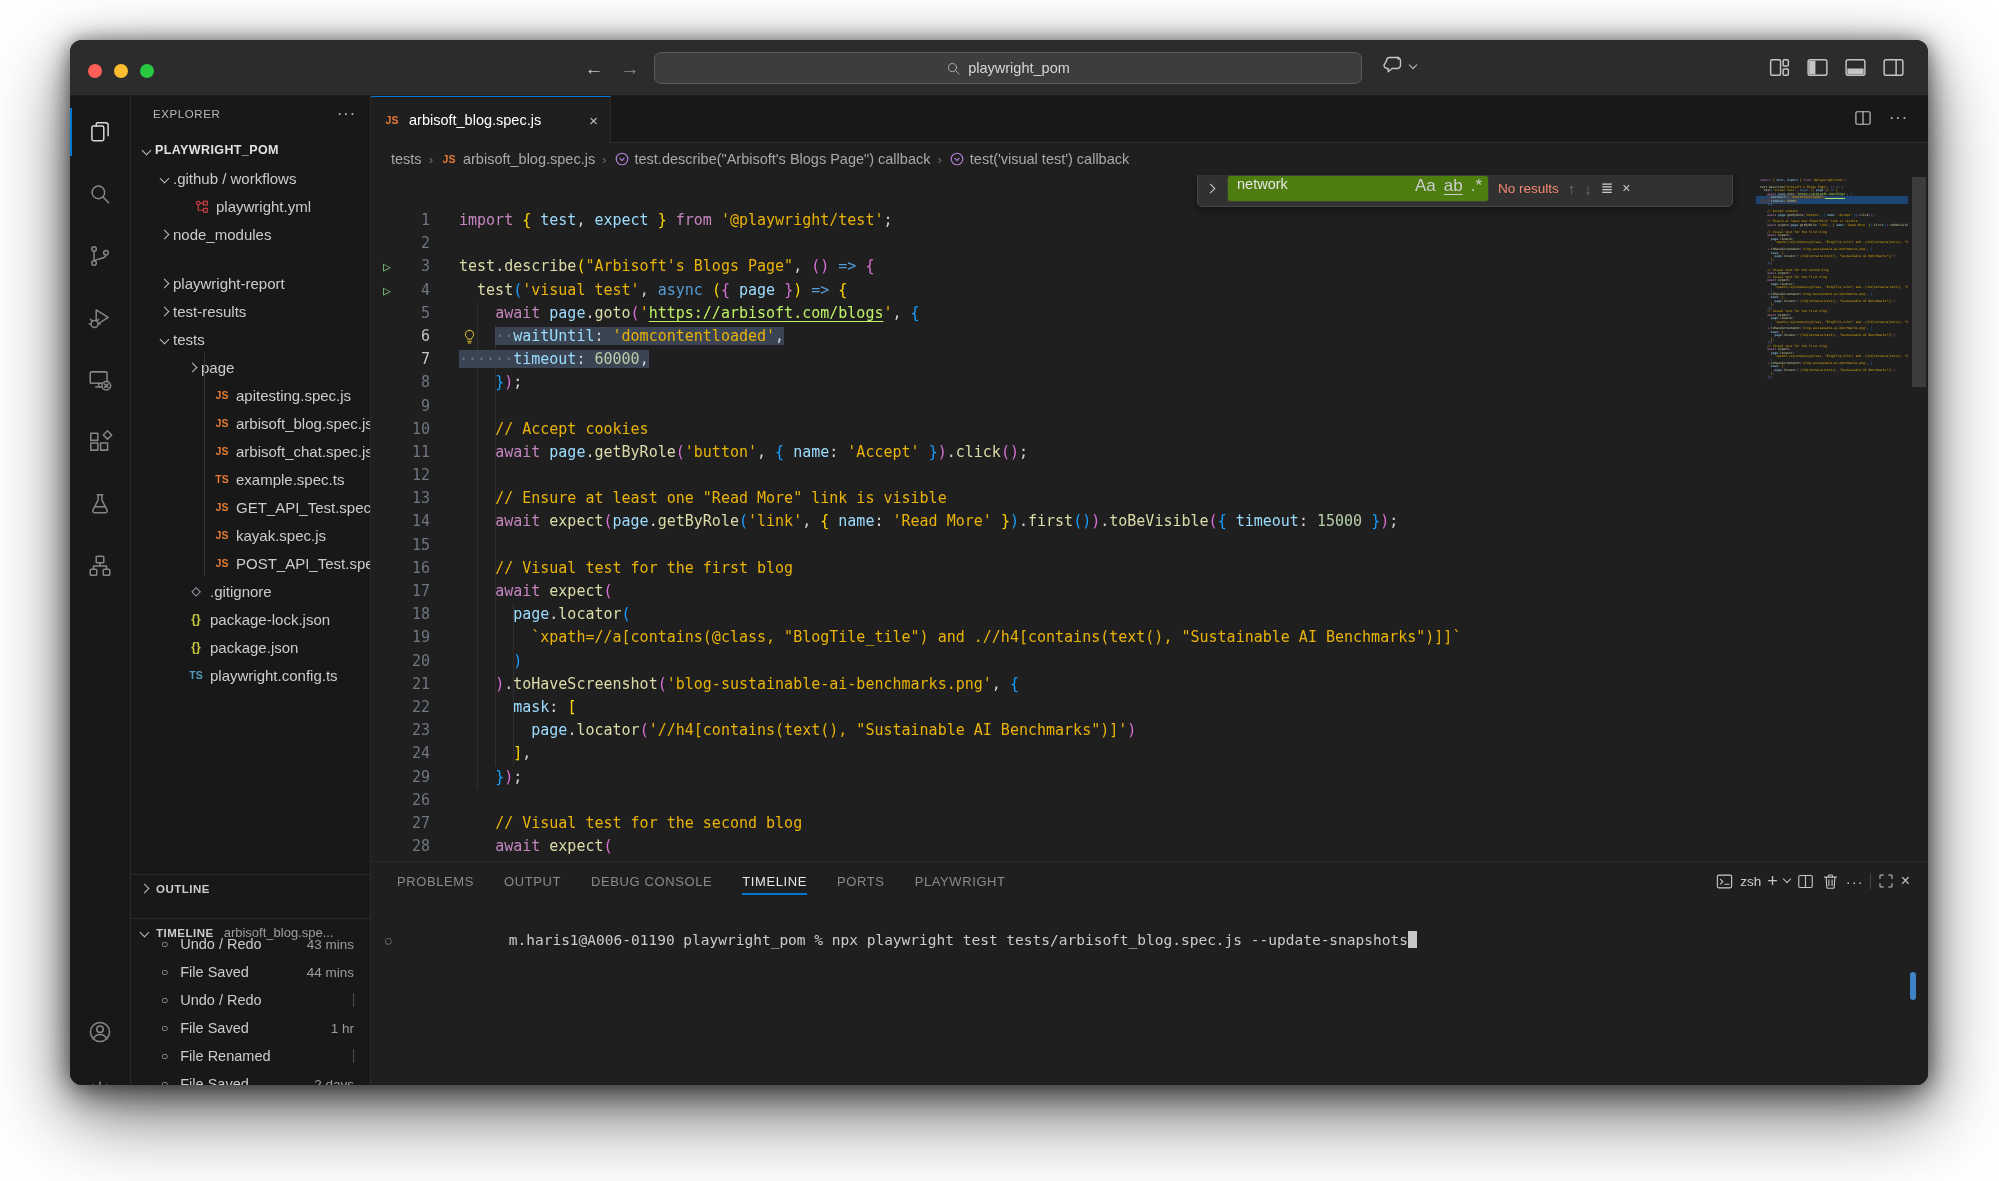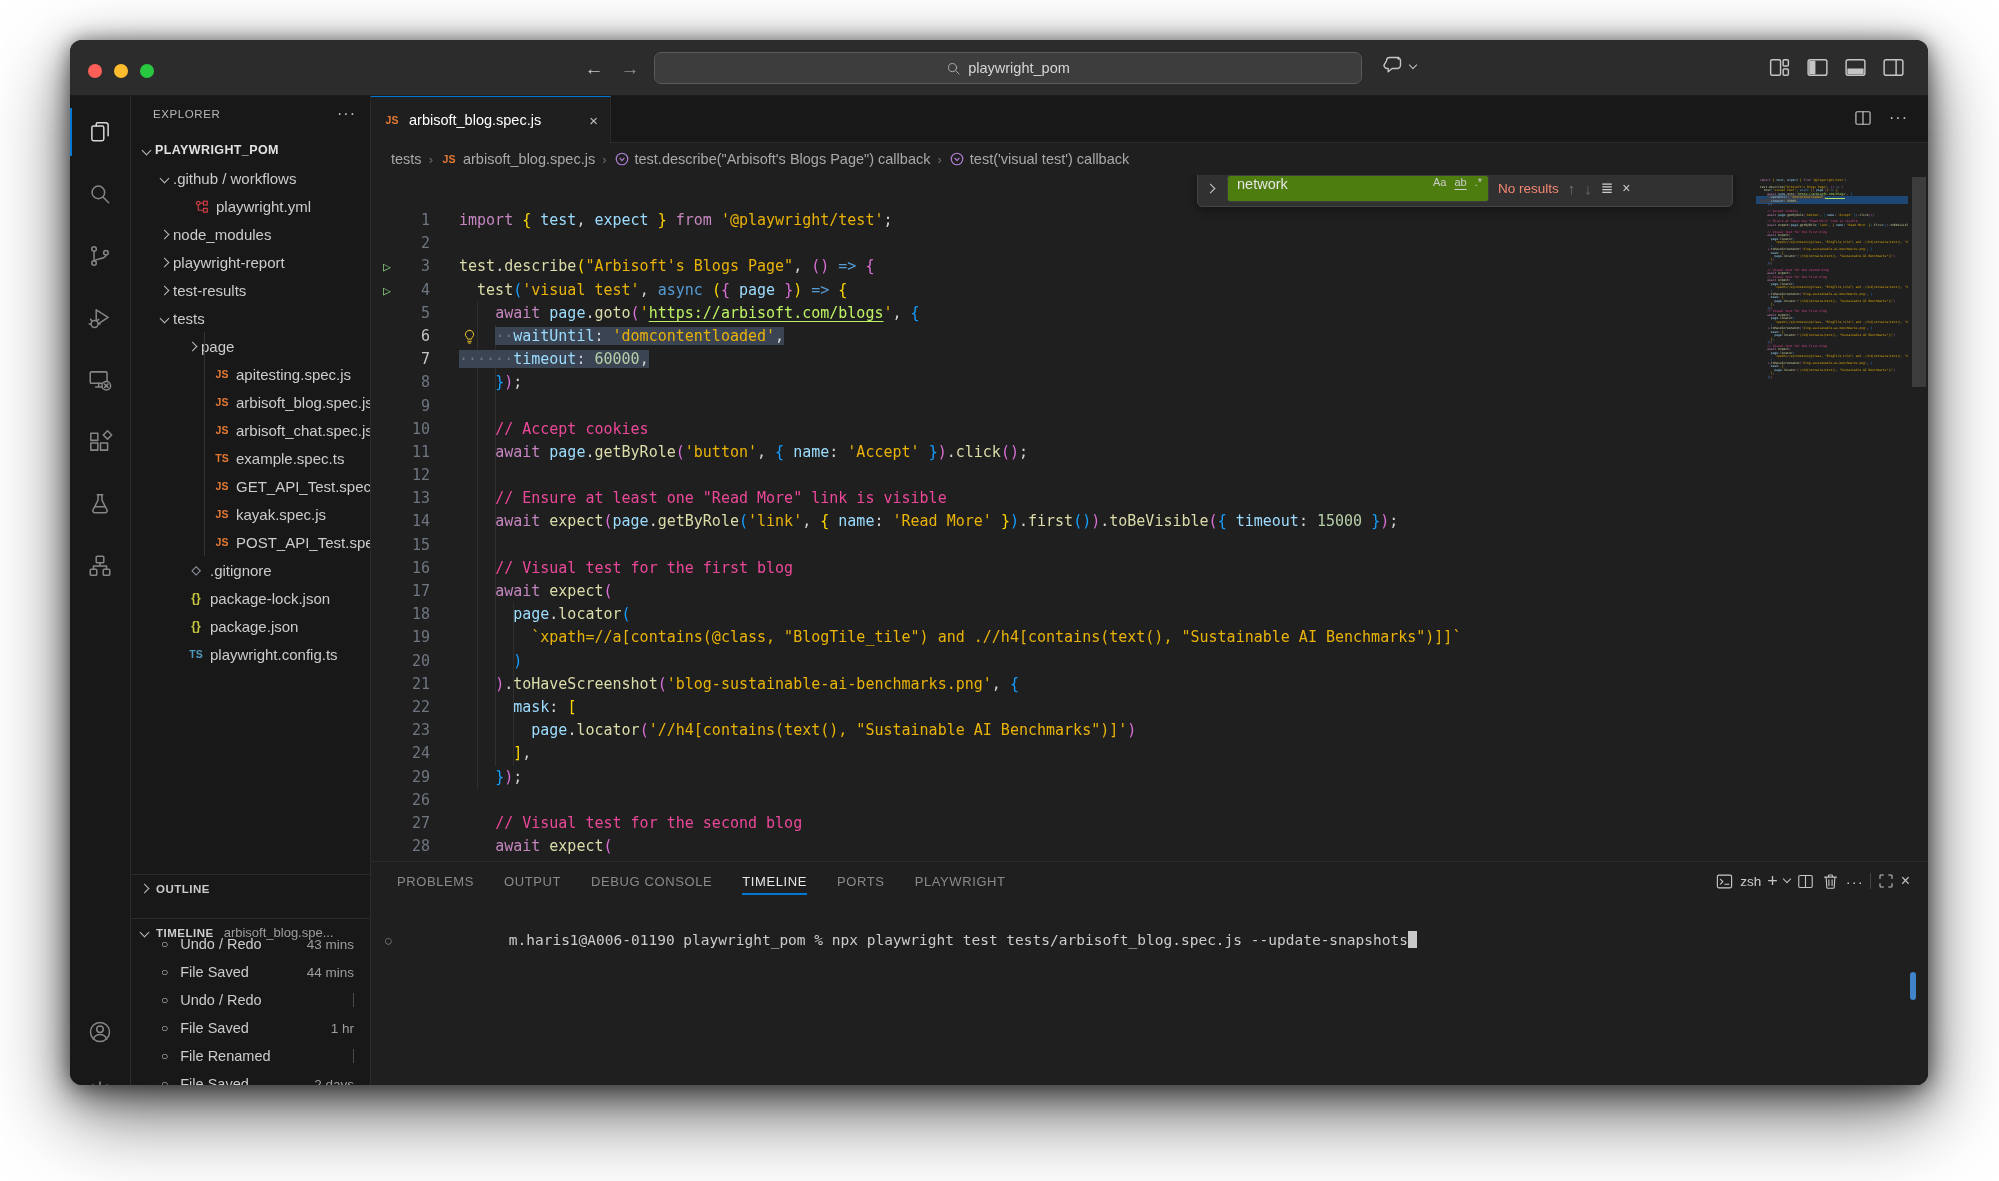--- a/index.html
+++ b/index.html
@@ -68,32 +68,32 @@
   .editor{ position:absolute; top:79px; left:0; right:0; bottom:224px; overflow:hidden; font-family:"DejaVu Sans Mono", monospace; font-size:15px; }
   .code{ position:absolute; top:34px; left:0; right:0; }
   .cl{ height:23.2px; position:relative; white-space:pre; line-height:23.2px; }
   .cl .num{ position:absolute; left:0; width:59px; text-align:right; color:#6e7681; }
   .cl .num.on{ color:#c6c6c6; }
   .cl .txt{ position:absolute; left:88px; }
   .cl .runic{ position:absolute; left:12px; color:#89d185; font-size:13px; }
   .bulbic{ position:absolute; left:90px; width:17px; height:17px; top:3px; color:#e8c52c; }
   .kw{color:#C586C0} .kwb{color:#569CD6} .fn{color:#DCDCAA} .vr{color:#9CDCFE} .st{color:#eab308}
   .stl{color:#bef264; text-decoration:underline; text-underline-offset:3px;}
-  .nm{color:#B5CEA8} .cm{color:#ec4899} .pl{color:#D4D4D4} .b1{color:#FFD700} .b2{color:#DA70D6} .b3{color:#179FFF}
+  .nm{color:#B5CEA8} .cm{color:#eab308} .pl{color:#D4D4D4} .b1{color:#FFD700} .b2{color:#DA70D6} .b3{color:#179FFF}
   .ws{color:#6b7480}
   .sel{ background:#3a4452; }
   .iguide{ position:absolute; width:1px; background:#2f2f2f; }
 
   
   .find{ position:absolute; top:-6px; right:195px; width:536px; height:38px; background:#313131; border:1px solid #454545; border-radius:5px;
     display:flex; align-items:center; padding:0 8px 0 4px; gap:9px; box-shadow:0 3px 8px rgba(0,0,0,.4); font-family:"Liberation Sans",sans-serif; }
   .find .expander{ width:16px; display:flex; justify-content:center; }
   .find-input{ width:262px; height:27px; background:#4d7c0f; border:1px solid #3d3d3d; border-radius:3px; display:flex; align-items:flex-start; padding:0 6px 0 9px; }
   .find-q{ flex:1; color:#e6e6e6; font-size:14.5px; }
-  .find-tog{ color:#cccccc; font-size:11px; margin-left:8px; }
+  .find-tog{ color:#cccccc; font-size:17px; margin-left:8px; }
   .find-tog.word{ text-decoration:underline; text-underline-offset:3px; }
   .find-status{ color:#f48771; font-size:13.5px; white-space:nowrap; }
   .find-nav{ color:#6e6e6e; font-size:15px; }
   .find-selic{ color:#cccccc; font-size:15px; }
   .find-close{ color:#cccccc; font-size:14px; }
 
   
   .minimap{ position:absolute; top:0; right:20px; width:152px; bottom:0; overflow:hidden; opacity:.9; }
   .minimap pre{ font-family:"DejaVu Sans Mono",monospace; font-size:3px; line-height:3.45px; letter-spacing:0; }
   .mm-band{ position:absolute; left:0; right:0; height:8px; background:rgba(30,112,205,.55); }
@@ -292,21 +292,21 @@
                 <rect x="12" y="12.5" width="5" height="5"></rect>
                 <path d="M7.4 5.5H12M5 7.9v7.1h7"></path>
               </svg>
             </span>
             <span class="lbl">playwright.yml</span>
           </div>
           <div class="trow" style="padding-left: 30px;">
             <span class="chev r"></span>
             <span class="lbl">node_modules</span>
           </div>
-          <div class="trow" style="padding-left: 30px;">
+          <div class="trow" style="padding-left: 30px; margin-top: 21px;">
             <span class="chev r"></span>
             <span class="lbl">playwright-report</span>
           </div>
           <div class="trow" style="padding-left: 30px;">
             <span class="chev r"></span>
             <span class="lbl">test-results</span>
           </div>
           <div class="trow" style="padding-left: 30px;">
             <span class="chev d"></span>
             <span class="lbl">tests</span>

